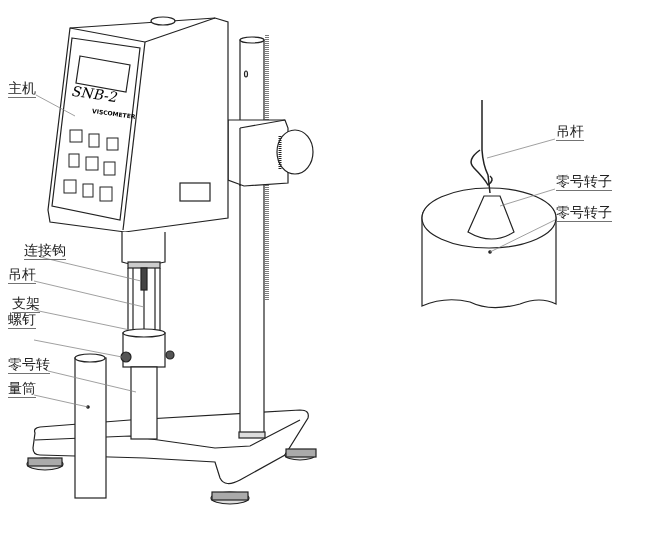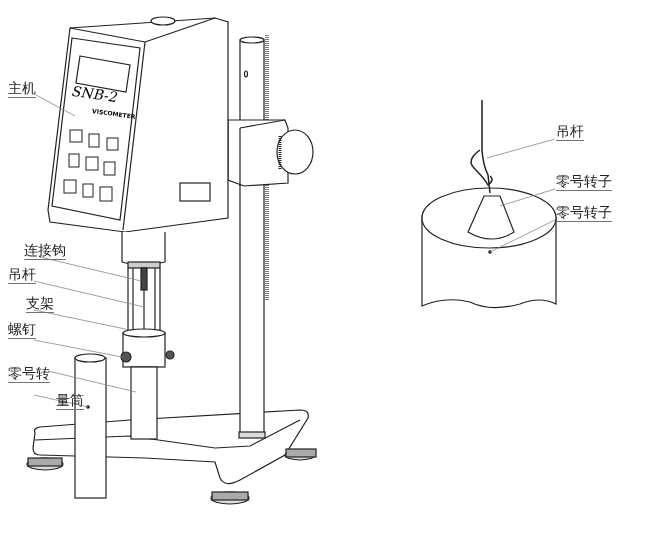--- a/index.html
+++ b/index.html
@@ -120,20 +120,20 @@
     <line x1="490" y1="252" x2="555" y2="220"></line>
   </g>
 </svg>
 
 <div style="position:absolute;left:72px;top:86px;font-size:14px;font-style:italic;font-family:'DejaVu Serif',serif;transform:rotate(8deg);">SNB-2</div>
 <div style="position:absolute;left:92px;top:110px;font-size:6px;font-weight:bold;font-family:'DejaVu Sans',sans-serif;transform:rotate(8deg);">VISCOMETER</div>
 
 <div class="lbl" style="left:8px;top:80px;">主机</div>
 <div class="lbl" style="left:24px;top:242px;">连接钩</div>
 <div class="lbl" style="left:8px;top:266px;">吊杆</div>
-<div class="lbl" style="left:26px;top:295px;">支架</div>
-<div class="lbl" style="left:8px;top:321px;">螺钉</div>
-<div class="lbl" style="left:8px;top:365px;text-align:right;">零号转</div>
-<div class="lbl" style="left:8px;top:392px;margin-left:48px;">量筒</div>
+<div class="lbl" style="left:12px;top:295px;">支架</div>
+<div class="lbl" style="left:8px;top:311px;">螺钉</div>
+<div class="lbl" style="left:8px;top:356px;text-align:right;">零号转</div>
+<div class="lbl" style="left:8px;top:380px;">量筒</div>
 
 <div class="lbl" style="left:556px;top:123px;">吊杆</div>
 <div class="lbl" style="left:556px;top:173px;">零号转子</div>
 <div class="lbl" style="left:556px;top:204px;">零号转子</div>
 
 </body></html>

